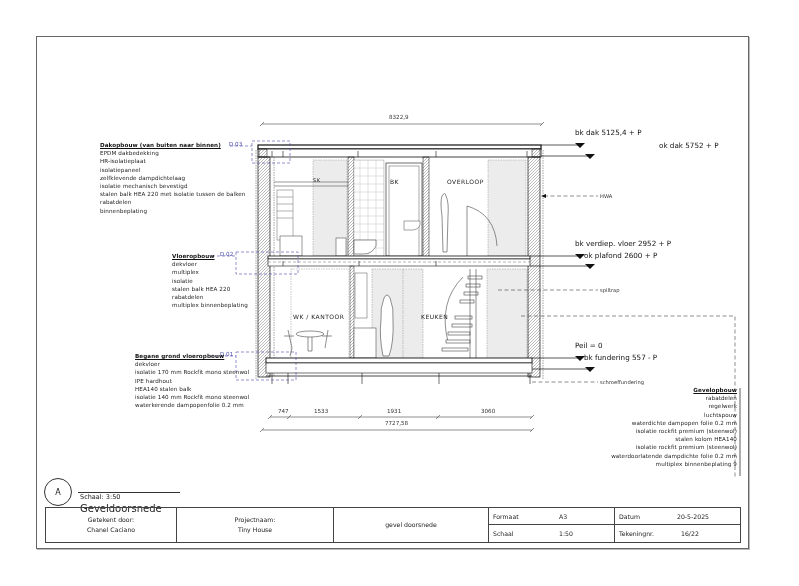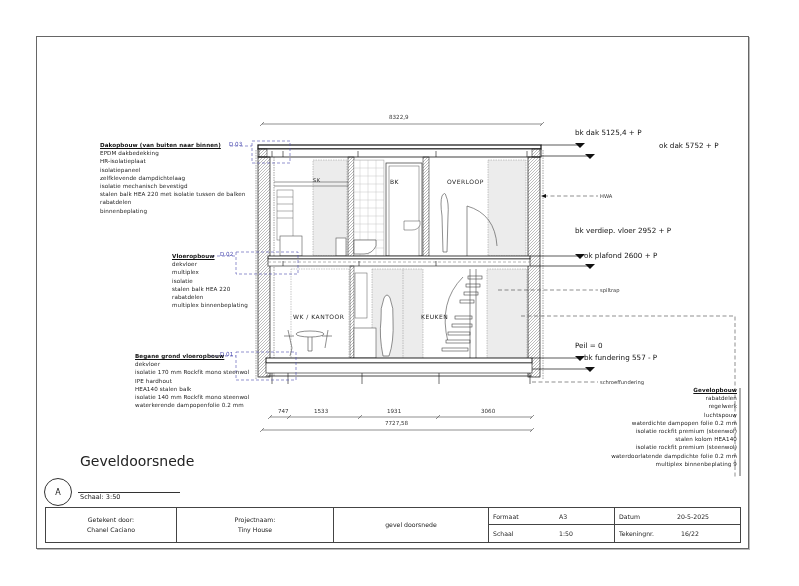--- a/index.html
+++ b/index.html
@@ -8,21 +8,21 @@
   svg.drawing { position:absolute; left:0; top:0; }
   .note { position:absolute; font-size:5.6px; line-height:8.2px; color:#222; white-space:nowrap; letter-spacing:0.1px; }
   .note .hd { font-weight:bold; text-decoration:underline; color:#111; }
   .note.right { text-align:right; }
   .tag { position:absolute; font-size:5.6px; color:#4a4ab0; }
   .lvl { position:absolute; font-size:7.2px; color:#111; white-space:nowrap; }
   .small { position:absolute; font-size:5.2px; color:#333; white-space:nowrap; }
   .room { position:absolute; font-size:6px; color:#222; letter-spacing:0.5px; }
   .dim { position:absolute; font-size:5.6px; color:#333; }
   .circle { position:absolute; left:44px; top:478px; width:28px; height:28px; border:1px solid #333; border-radius:50%; box-sizing:border-box; font-size:8px; display:flex; align-items:center; justify-content:center; }
-  .sheet-title { position:absolute; left:80px; top:453px; font-size:14px; color:#222; }
+  .sheet-title { position:absolute; left:80px; top:503px; font-size:10px; color:#222; }
   .sheet-title-line { position:absolute; left:78px; top:492px; width:102px; height:1px; background:#333; }
   .sheet-scale { position:absolute; left:80px; top:493px; font-size:6.5px; color:#222; }
   .tb { position:absolute; left:45px; top:507px; width:696px; height:36px; border:1px solid #444; box-sizing:border-box; }
   .tb .cell { position:absolute; top:0; height:34px; border-right:1px solid #444; box-sizing:border-box; font-size:6.2px; color:#222; }
   .tb .c2 { text-align:center; line-height:10px; padding-top:7px; }
   .tb .sub { position:absolute; left:0; right:0; height:17px; box-sizing:border-box; }
   .tb .sub span { position:absolute; top:5px; }
 </style>
 </head>
 <body>
@@ -200,21 +200,21 @@
 <div class="room" style="left:447px;top:178px;">OVERLOOP</div>
 <div class="room" style="left:293px;top:313px;">WK / KANTOOR</div>
 <div class="room" style="left:421px;top:313px;">KEUKEN</div>
 
 <div class="tag" style="left:229px;top:141px;">D.03</div>
 <div class="tag" style="left:220px;top:251px;">D.02</div>
 <div class="tag" style="left:220px;top:351px;">D.01</div>
 
 <div class="lvl" style="left:575px;top:128px;">bk dak  5125,4 + P</div>
 <div class="lvl" style="left:612px;top:141px;margin-left:47px;">ok dak  5752 + P</div>
-<div class="lvl" style="left:575px;top:226px;">bk verdiep. vloer  2952 + P</div>
+<div class="lvl" style="left:575px;top:239px;">bk verdiep. vloer  2952 + P</div>
 <div class="lvl" style="left:584px;top:251px;">ok plafond  2600 + P</div>
 <div class="lvl" style="left:575px;top:341px;">Peil = 0</div>
 <div class="lvl" style="left:584px;top:353px;">bk fundering   557 - P</div>
 
 <div class="small" style="left:600px;top:193px;">HWA</div>
 <div class="small" style="left:600px;top:287px;">spiltrap</div>
 <div class="small" style="left:600px;top:379px;">schroeffundering</div>
 
 <div class="note" style="left:100px;top:141px;">
   <div class="hd">Dakopbouw (van buiten naar binnen)</div>

